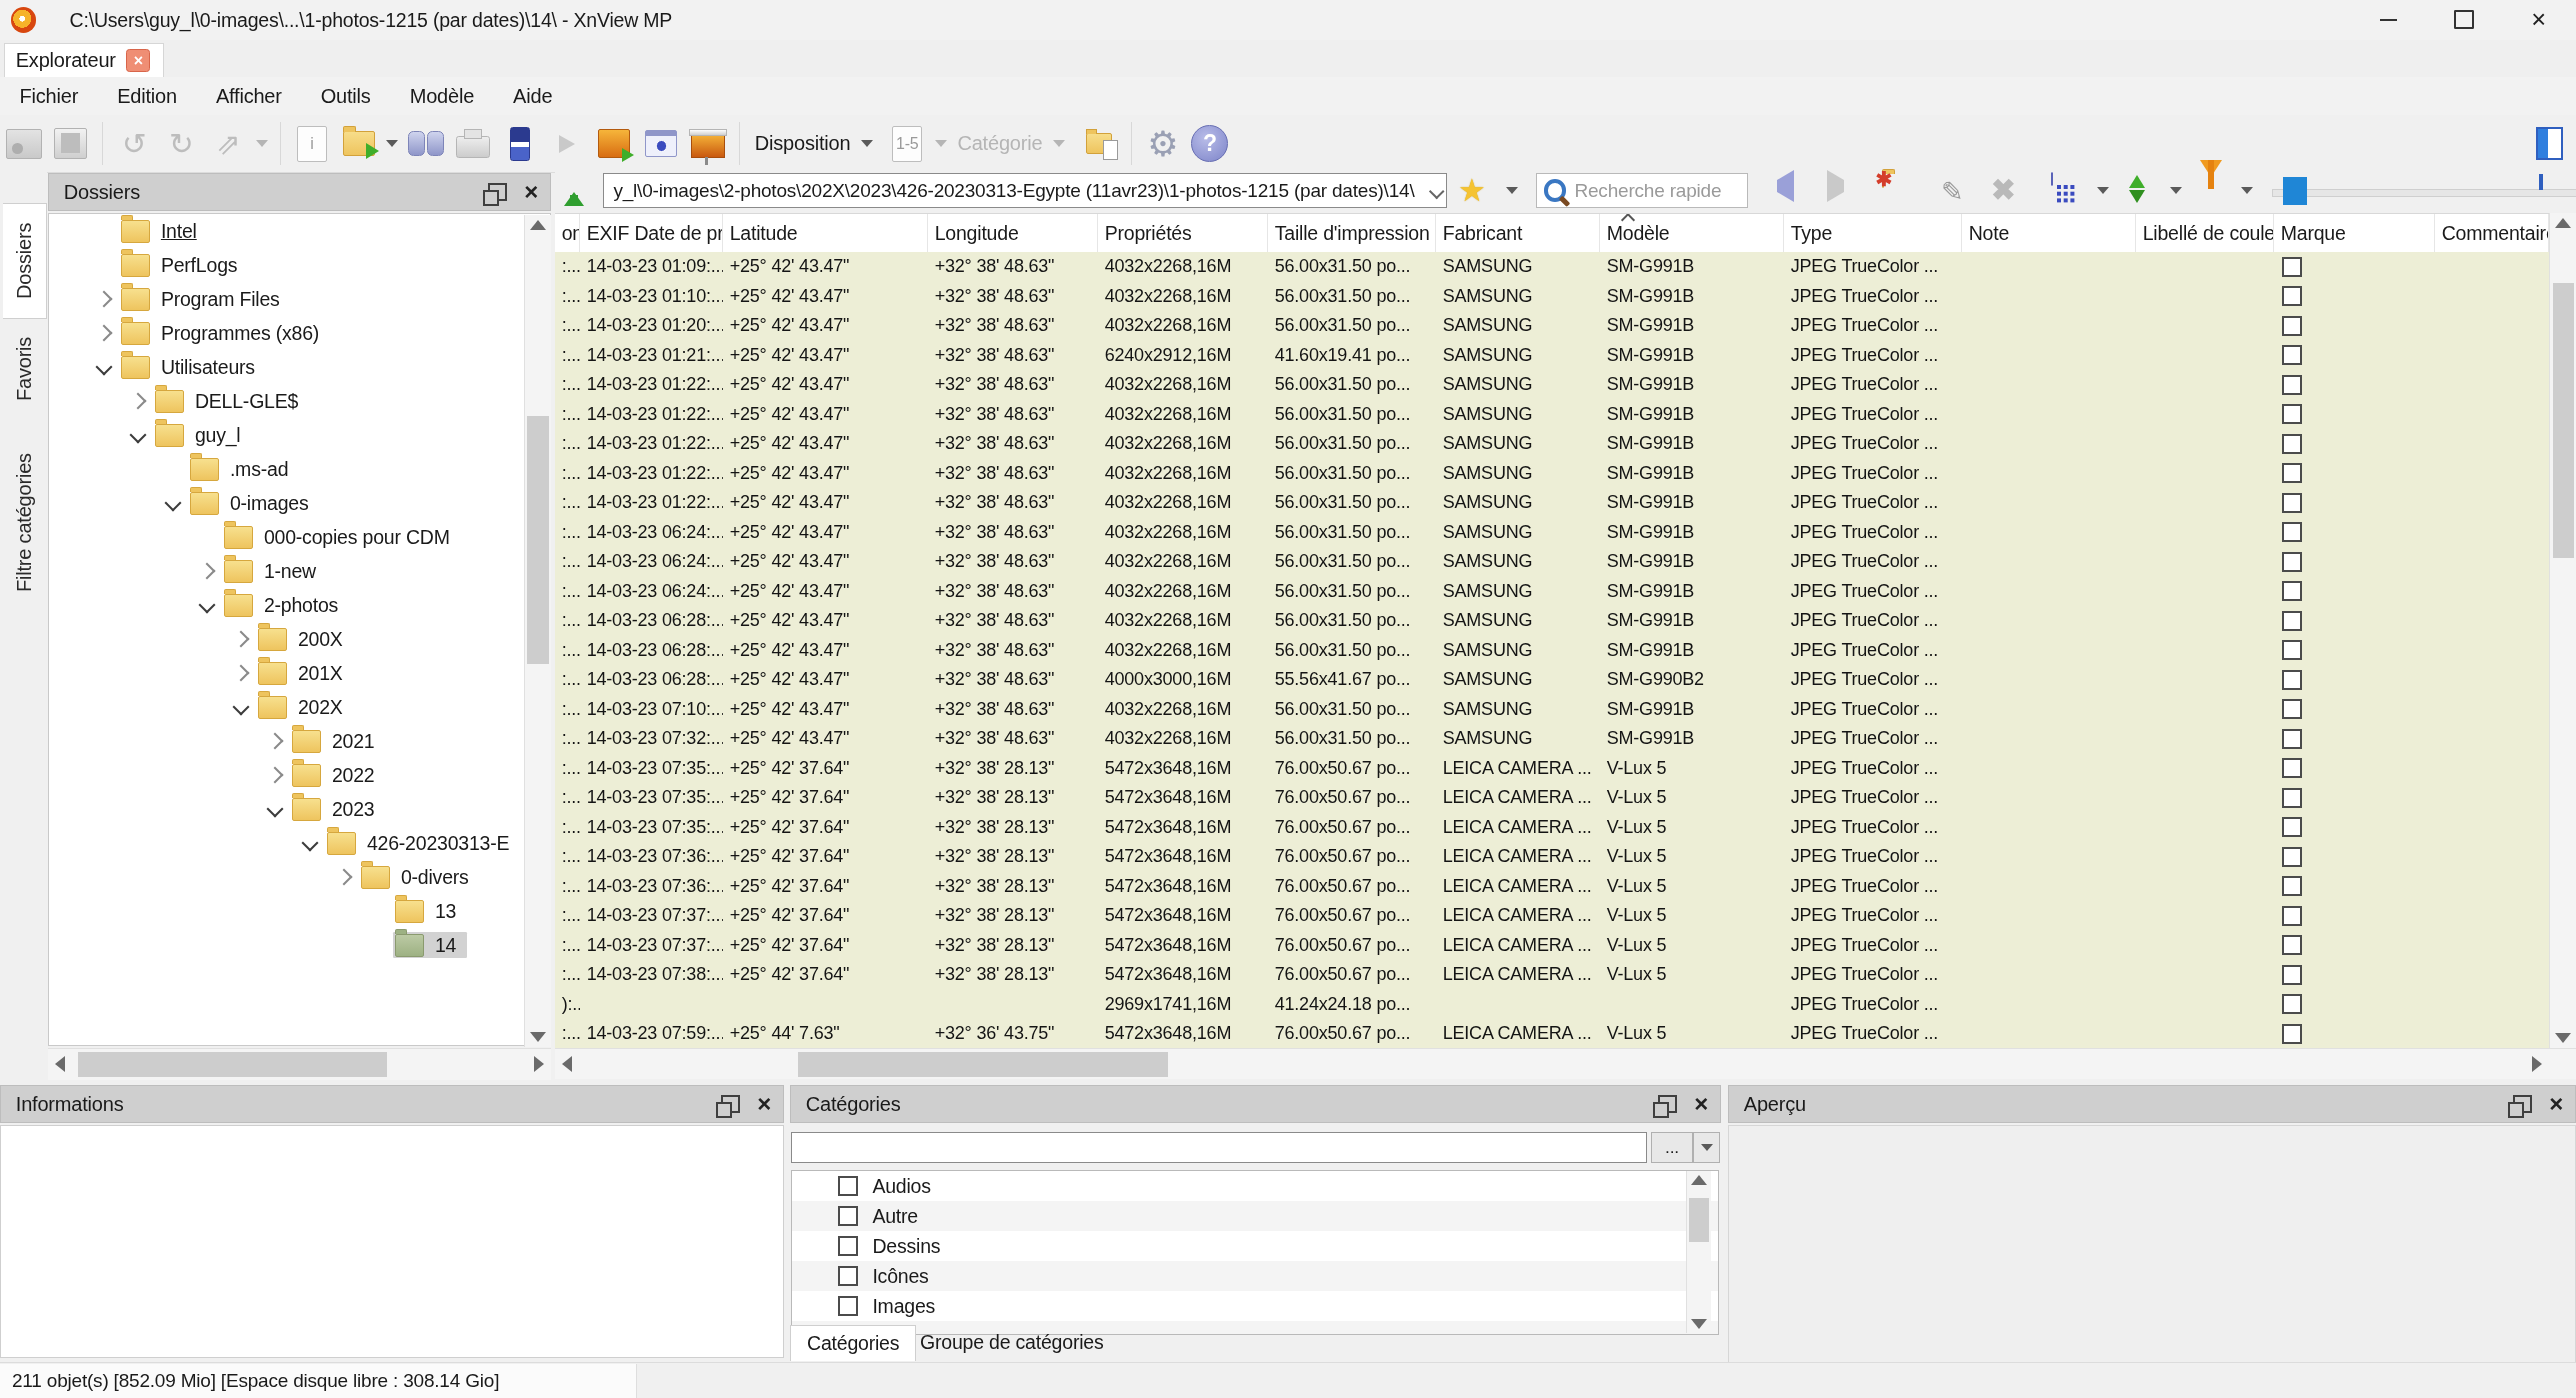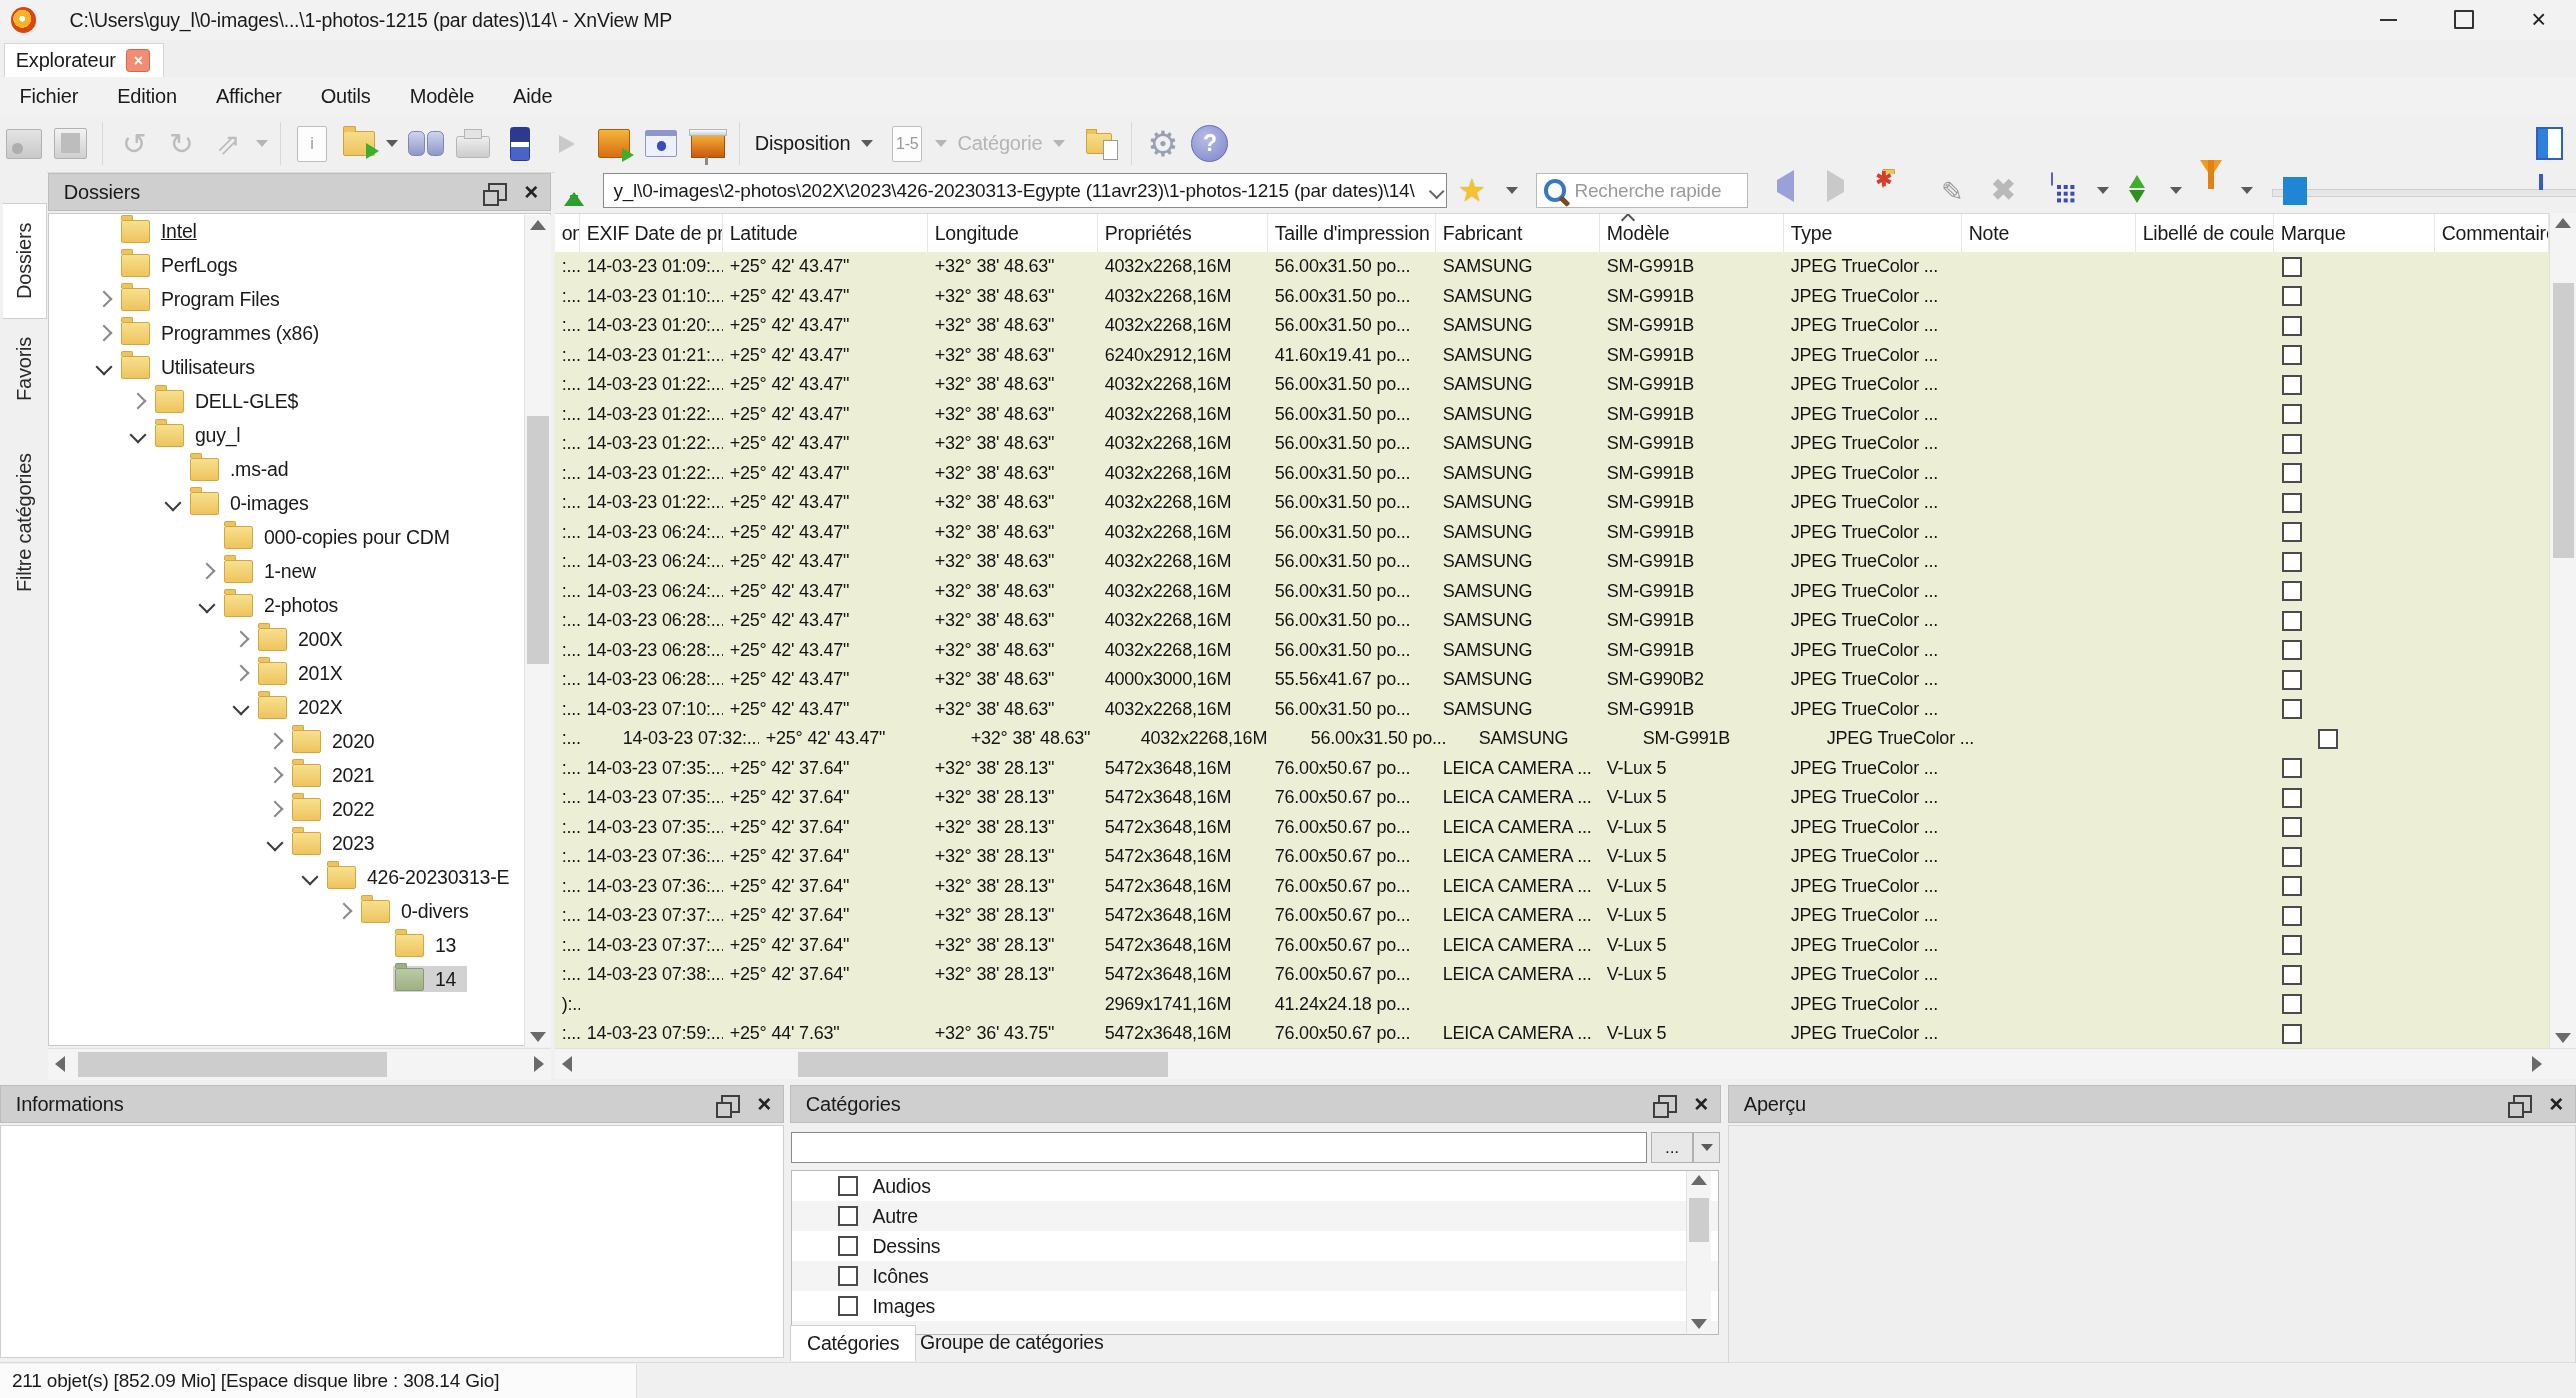--- a/index.html
+++ b/index.html
@@ -437,29 +437,20 @@
         <span class="tfold"></span>
         <span class="tree-label">202X</span>
       </span>
     </div>
         <div class="tree-row" style="padding-left: 211px;">
       <span class="exp">
             <span class="chev right"></span>
           </span>
       <span class="tree-inner">
         <span class="tfold"></span>
-        <span class="tree-label">2020</span>
-      </span>
-    </div>
-        <div class="tree-row" style="padding-left: 211px;">
-      <span class="exp">
-            <span class="chev right"></span>
-          </span>
-      <span class="tree-inner">
-        <span class="tfold"></span>
         <span class="tree-label">2021</span>
       </span>
     </div>
         <div class="tree-row" style="padding-left: 211px;">
       <span class="exp">
             <span class="chev right"></span>
           </span>
       <span class="tree-inner">
         <span class="tfold"></span>
         <span class="tree-label">2022</span>
@@ -832,21 +823,21 @@
           <div class="tcell" style="width: 178px;">JPEG TrueColor ...</div>
           <div class="tcell" style="width: 174px;"></div>
           <div class="tcell" style="width: 138px;"></div>
           <div class="tcell" style="width: 161px;">
             <span class="cb"></span>
           </div>
           <div class="tcell" style="width: 114px;"></div>
         </div>
         <div class="trow">
           <div class="tcell" style="width: 25px;">:...</div>
-          <div class="tcell" style="width: 143px; margin-left: 36px;">14-03-23 07:32:...</div>
+          <div class="tcell" style="width: 143px;">14-03-23 07:32:...</div>
           <div class="tcell" style="width: 205px;">+25° 42' 43.47"</div>
           <div class="tcell" style="width: 170px;">+32° 38' 48.63"</div>
           <div class="tcell" style="width: 170px;">4032x2268,16M</div>
           <div class="tcell" style="width: 168px;">56.00x31.50 po...</div>
           <div class="tcell" style="width: 164px;">SAMSUNG</div>
           <div class="tcell" style="width: 184px;">SM-G991B</div>
           <div class="tcell" style="width: 178px;">JPEG TrueColor ...</div>
           <div class="tcell" style="width: 174px;"></div>
           <div class="tcell" style="width: 138px;"></div>
           <div class="tcell" style="width: 161px;">

